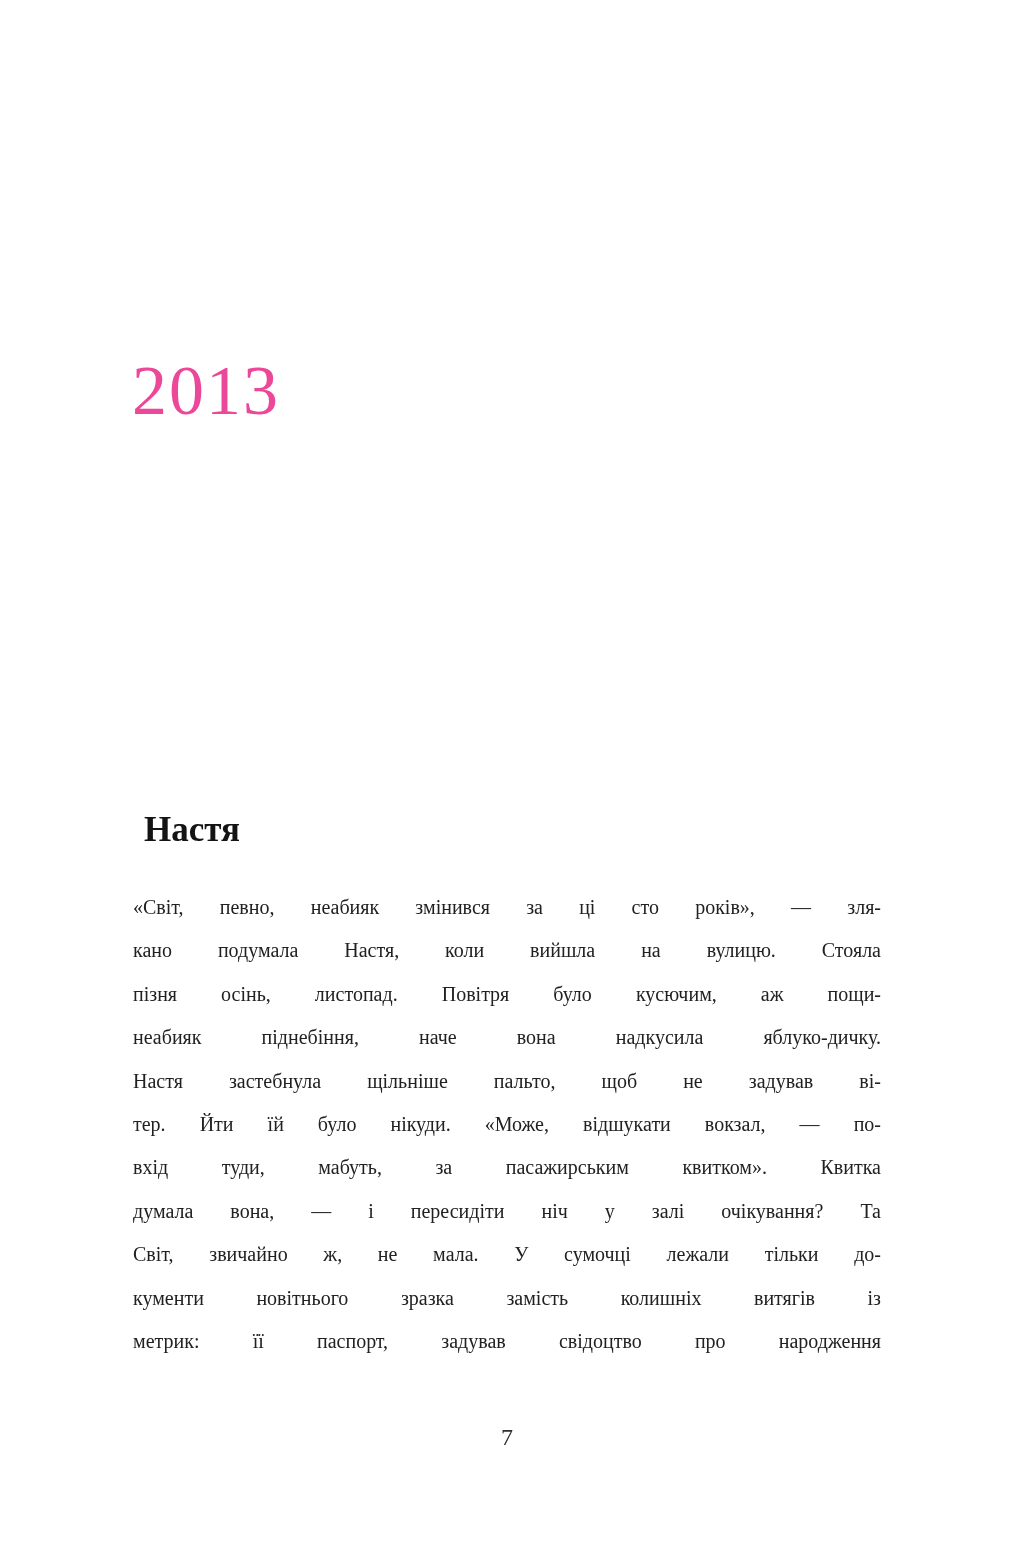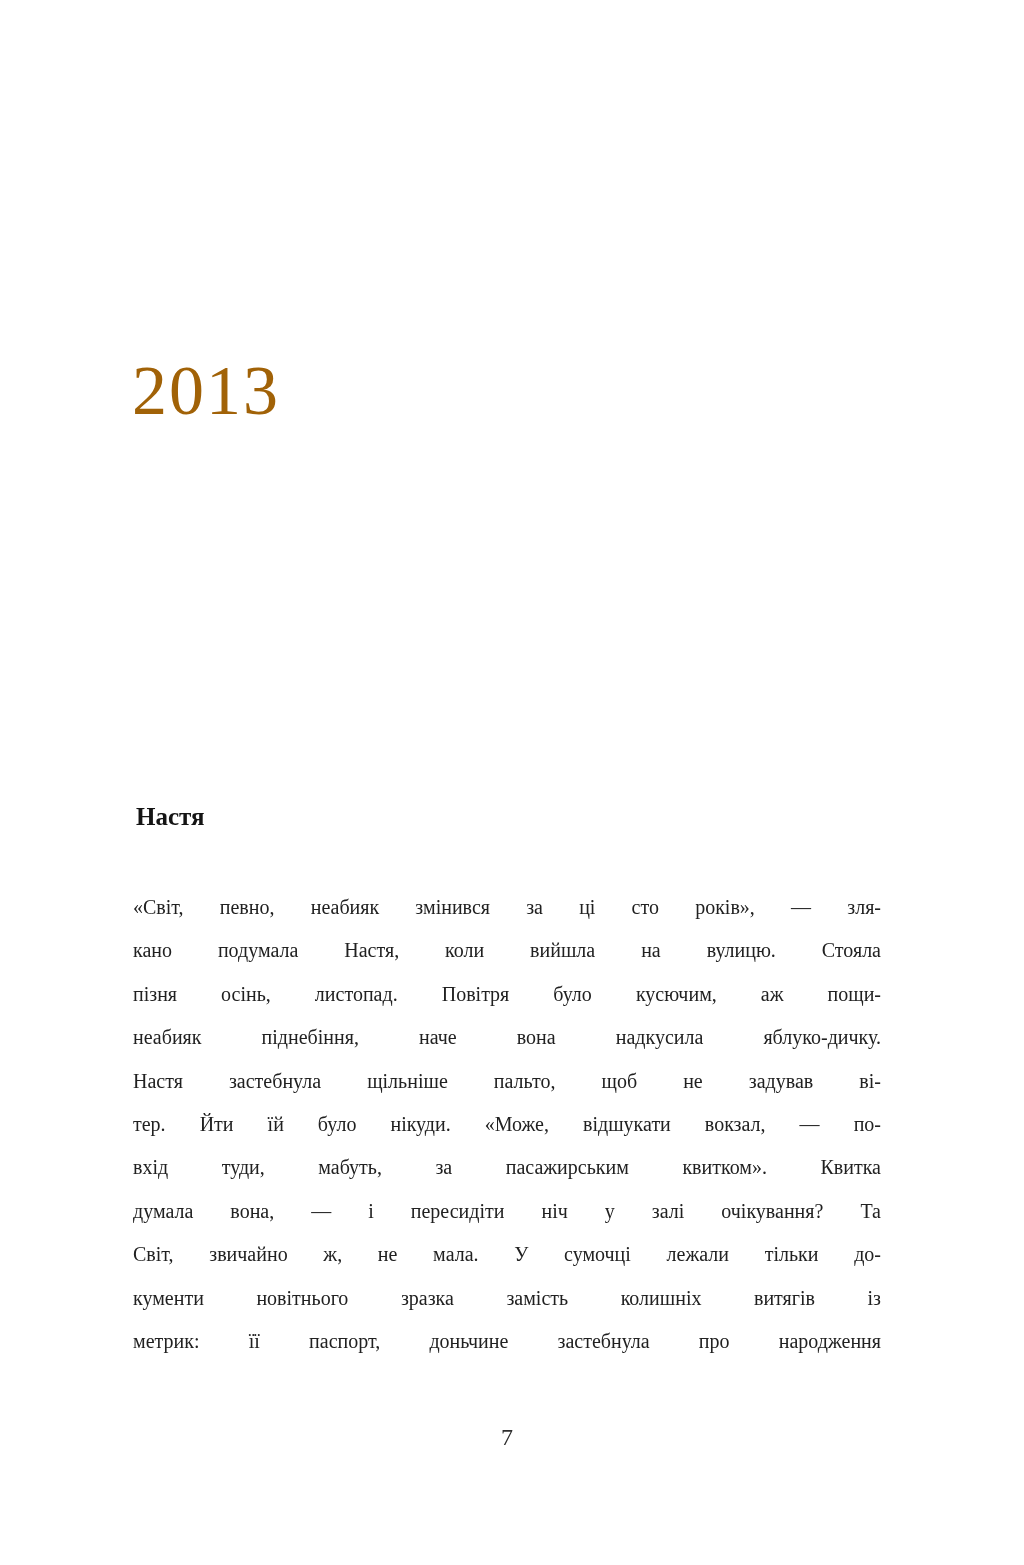--- a/index.html
+++ b/index.html
@@ -16,33 +16,33 @@
     font-family: "Liberation Serif", serif;
   }
   .chapter-year {
     position: absolute;
     left: 132px;
     top: 356px;
     font-size: 70px;
     line-height: 1;
     font-weight: normal;
     letter-spacing: 2px;
-    color: #a16207;
+    color: #ec4899;
     font-variant-numeric: oldstyle-nums;
     margin: 0;
   }
   .section-title {
     position: absolute;
     left: 132px;
     top: 799px;
-    font-size: 25px;
+    font-size: 35px;
     line-height: 1.1;
     font-weight: bold;
     color: #141414;
-    margin: 4px;
+    margin: 12px;
   }
   .paragraph {
     position: absolute;
     left: 133px;
     top: 886px;
     width: 748px;
     font-size: 20px;
     line-height: 43.4px;
     color: #212121;
   }
@@ -75,18 +75,18 @@
     <div class="line">«Світ, певно, неабияк змінився за ці сто років», — зля-</div>
     <div class="line">кано подумала Настя, коли вийшла на вулицю. Стояла</div>
     <div class="line">пізня осінь, листопад. Повітря було кусючим, аж пощи-</div>
     <div class="line">неабияк піднебіння, наче вона надкусила яблуко-дичку.</div>
     <div class="line">Настя застебнула щільніше пальто, щоб не задував ві-</div>
     <div class="line">тер. Йти їй було нікуди. «Може, відшукати вокзал, — по-</div>
     <div class="line">вхід туди, мабуть, за пасажирським квитком». Квитка</div>
     <div class="line">думала вона, — і пересидіти ніч у залі очікування? Та</div>
     <div class="line">Світ, звичайно ж, не мала. У сумочці лежали тільки до-</div>
     <div class="line">кументи новітнього зразка замість колишніх витягів із</div>
-    <div class="line">метрик: її паспорт, доньчине застебнула про народження</div>
+    <div class="line">метрик: її паспорт, задував свідоцтво про народження</div>
   </div>
 
   <div class="page-number">7</div>
 
 </div>
 
 </body></html>

